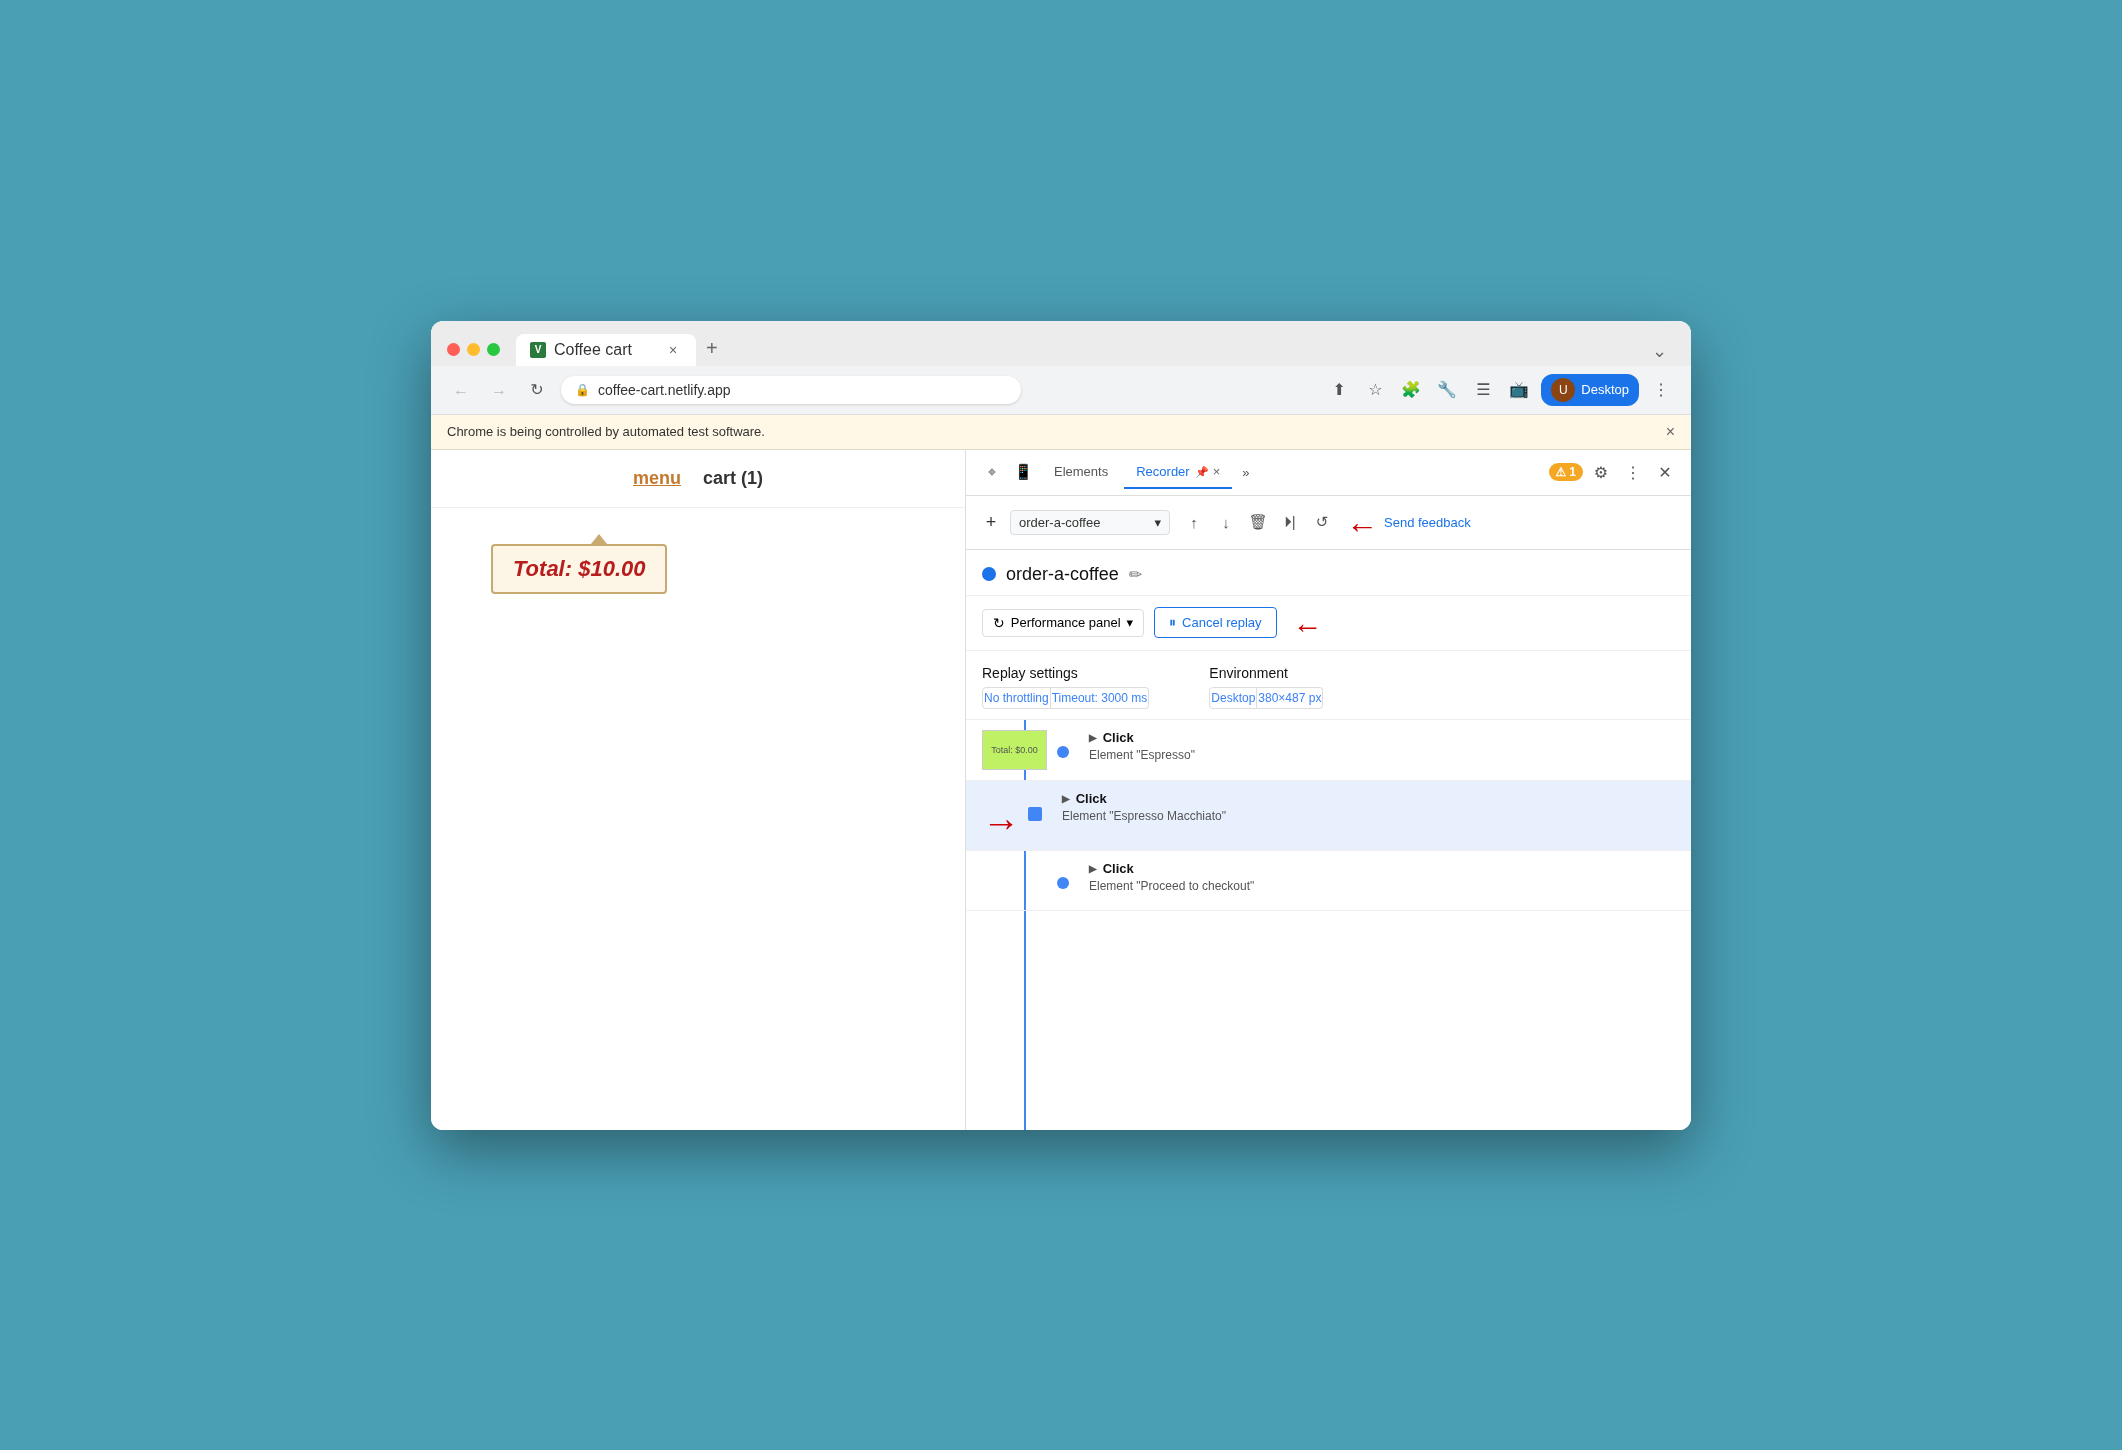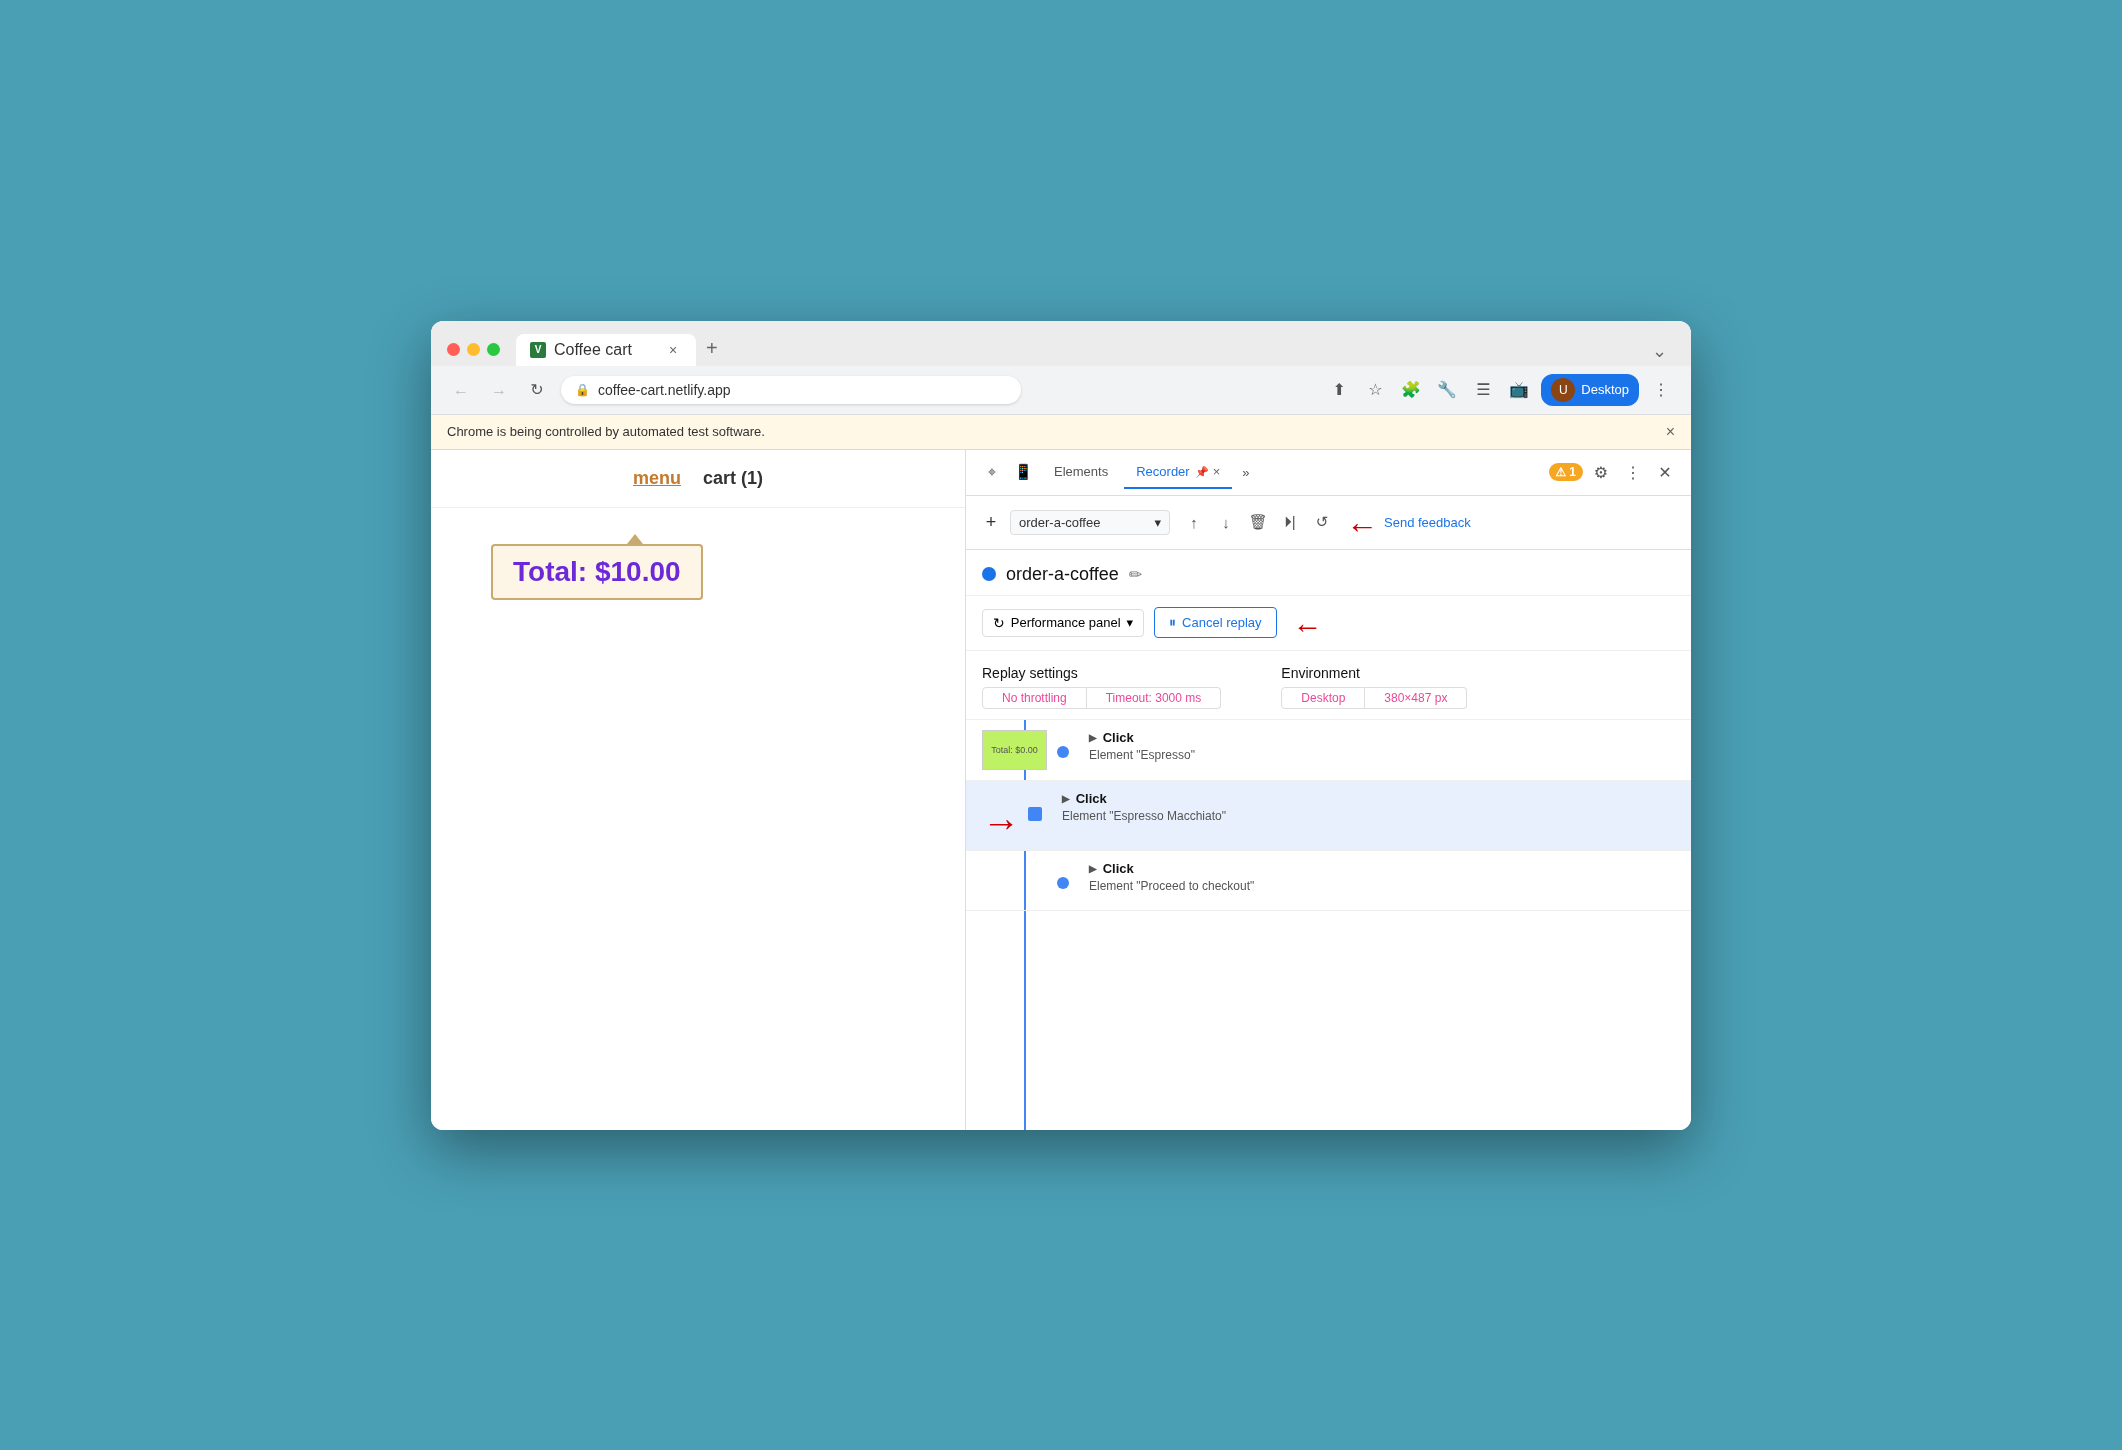--- a/index.html
+++ b/index.html
@@ -291,23 +291,24 @@
     .total-tooltip {
       position: relative;
       display: inline-block;
       margin: 16px 0 0 30px;
     }
     .total-box {
       background: #fdf5e6;
       border: 2px solid #c8a96e;
       border-radius: 4px;
       padding: 10px 20px;
-      font-size: 28px;
+      font-size: 22px;
       font-weight: 700;
-      color: #6d28d9;
+      color: #b91c1c;
+      font-style: italic;
     }
     .total-tail {
       position: absolute;
       top: -10px;
       right: 60px;
       width: 0;
       height: 0;
       border-left: 8px solid transparent;
       border-right: 8px solid transparent;
       border-bottom: 10px solid #c8a96e;
@@ -518,23 +519,23 @@
       font-weight: 400;
       color: #111;
       margin-bottom: 6px;
     }
     .settings-pills {
       display: flex;
       gap: 0;
     }
     .pill {
       border: 1px solid #ddd;
-      padding: 3px 19px;
+      padding: 3px 1px;
       font-size: 12px;
-      color: #ec4899;
+      color: #3b82f6;
     }
     .pill:first-child { border-radius: 4px 0 0 4px; }
     .pill:last-child { border-radius: 0 4px 4px 0; border-left: none; }
     .pill-sep { border-left: 1px solid #ddd; }
     .env-pills {
       display: flex;
       gap: 0;
     }
     
     .timeline-area {

